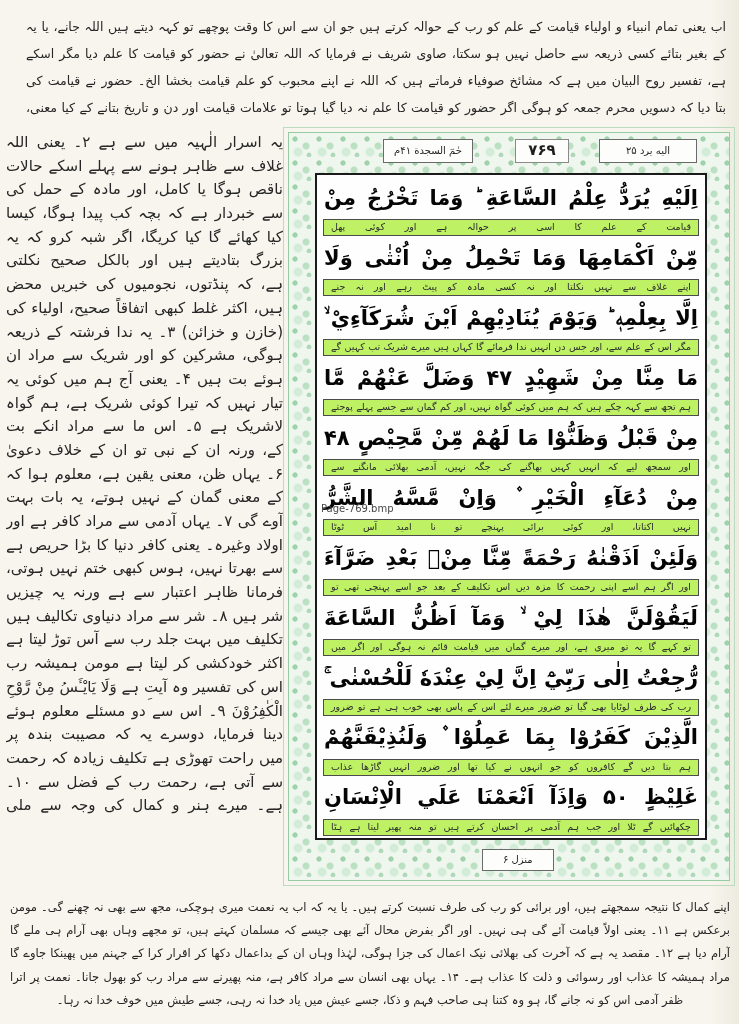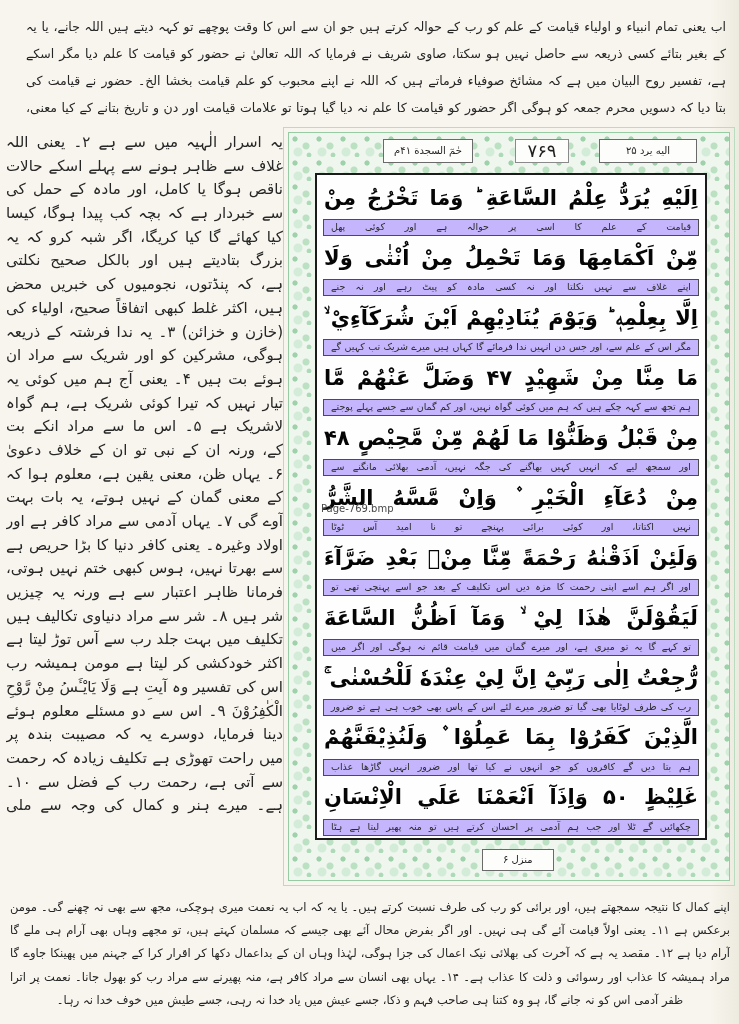--- a/index.html
+++ b/index.html
@@ -44,29 +44,29 @@
   }
   .quran-inner .arabic{
     direction:rtl;text-align:justify;text-align-last:justify;
     height:42px;line-height:42px;font-size:21px;font-weight:700;color:#050505;
     padding:0 7px;overflow:hidden;
   }
   .quran-inner .urdu{
     direction:rtl;text-align:justify;text-align-last:justify;
     height:15px;line-height:14px;font-size:9.5px;color:#2b2b2b;
     border:1px solid #4c4c4c;margin:0 6px;padding:0 7px;overflow:hidden;
-    background:#c4b5fd;
+    background:#bef264;
   }
   .hdr-box{
     position:absolute;top:6px;height:22px;line-height:21px;
     background:#fdfdfb;border:1px solid #6a6a6a;
     text-align:center;font-size:10px;color:#1f1f1f;direction:rtl;overflow:hidden;
   }
   .hdr-surah{left:94px;width:88px;}
-  .hdr-page{left:226px;width:52px;font-size:18px;font-weight:400;letter-spacing:1px;border-color:#8a8a8a;}
+  .hdr-page{left:226px;width:52px;font-size:15px;font-weight:700;letter-spacing:1px;border-color:#8a8a8a;}
   .hdr-juz{right:32px;width:96px;}
   .ftr-box{
     position:absolute;bottom:9px;left:52%;transform:translateX(-50%);
     width:70px;height:20px;line-height:19px;background:#fdfdfb;
     border:1px solid #6a6a6a;text-align:center;font-size:10px;color:#1f1f1f;direction:rtl;
   }
   
   .margin-note{
     position:absolute;left:266px;top:196px;width:72px;
     transform:rotate(-90deg);transform-origin:center;

